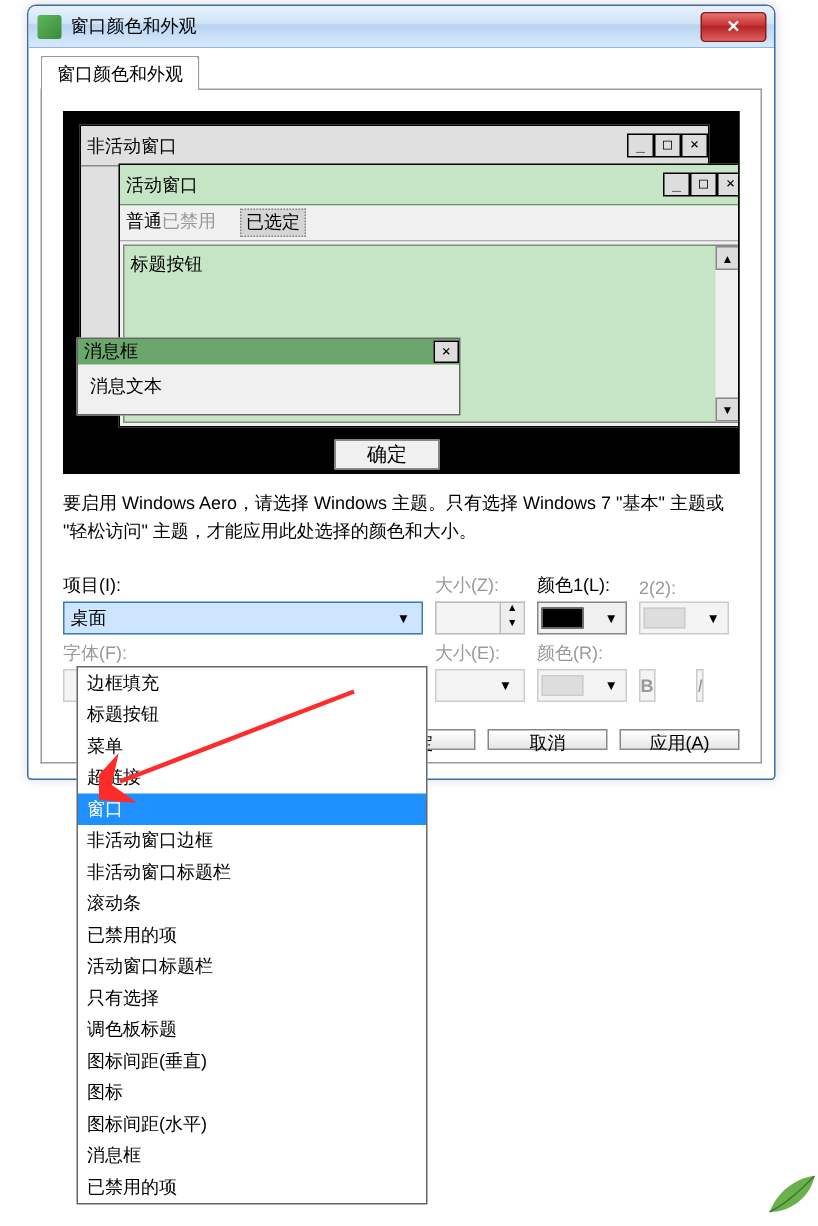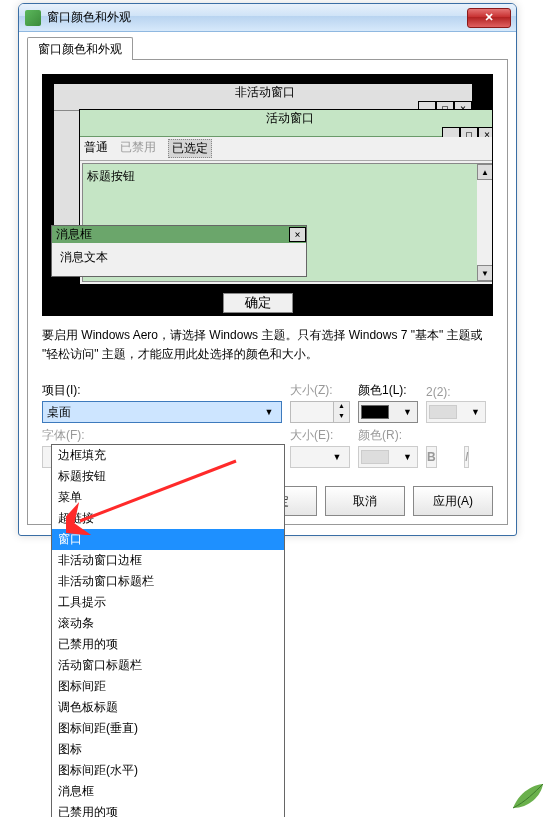--- a/index.html
+++ b/index.html
@@ -79,42 +79,41 @@
     .pv-win {
       position: absolute;
       background: #c5e5c5;
       border: 1px solid #000;
     }
     .pv-tb {
       height: 27px;
       display: flex; align-items: center;
       padding-left: 4px;
       font-size: 12px;
-      flex-direction: column;
     }
     .pv-tb.inactive { background: #e0e0e0; border-bottom: 1px solid #888; }
     .pv-tb.active { background: #c5e5c5; border-bottom: 1px solid #6a9a6a; }
     .pv-btns { margin-left: auto; display:flex; gap:0; }
     .pv-btns span {
       width: 18px; height: 16px;
       border: 1px solid #000;
       background: #ddd;
       display:inline-flex; align-items:center; justify-content:center;
       font-size: 10px; font-family: monospace;
       line-height: 1;
     }
     .pv-menu {
       background: #f0f0f0;
       border-bottom: 1px solid #aaa;
       display: flex;
       padding: 2px 4px;
-      gap: 12px;
+      gap: 0;
       font-size: 12px;
     }
-    .pv-menu .sel { background: #d5d5d5; border: 1px dotted #888; padding: 0 3px; }
+    .pv-menu .sel { background: #d5d5d5; border: 1px dotted #888; padding: 0 3px; margin-left: 16px; }
     .pv-scrollbar {
       position: absolute;
       right: 0; top: 0; bottom: 0;
       width: 16px;
       background: #f0f0f0;
     }
     .pv-scrollbar .arr {
       height: 16px; border: 1px solid #888; background:#ddd;
       display:flex;align-items:center;justify-content:center;font-size:8px;
     }
@@ -194,21 +193,21 @@
     .font-btn {
       height:22px;border:1px solid #ccc;background:#f4f4f4;
       display:inline-flex;align-items:center;justify-content:center;
       color:#999;
     }
     .dlg-buttons {
       display:flex; gap:8px; justify-content:flex-end;
       margin-top: 18px;
     }
     .dlg-buttons button {
-      width: 80px; height: 30px;
+      width: 80px; height: 14px;
       border: 1px solid #888; background:linear-gradient(#fff,#e6e6e6);
       font-family: inherit; font-size: 12px;
     }
     
     .dropdown-list {
       position: absolute;
       left: 51px; top: 444px;
       width: 234px;
       background: #fff;
       border: 1px solid #666;
@@ -389,25 +388,24 @@
 </div>
 
 <div class="dropdown-list" id="dd">
     <div class="item">边框填充</div>
     <div class="item">标题按钮</div>
     <div class="item">菜单</div>
     <div class="item">超链接</div>
     <div class="item selected">窗口</div>
     <div class="item">非活动窗口边框</div>
     <div class="item">非活动窗口标题栏</div>
-    <div class="item">工具提示</div>
     <div class="item">滚动条</div>
     <div class="item">已禁用的项</div>
     <div class="item">活动窗口标题栏</div>
-    <div class="item">图标间距</div>
+    <div class="item">只有选择</div>
     <div class="item">调色板标题</div>
     <div class="item">图标间距(垂直)</div>
     <div class="item">图标</div>
     <div class="item">图标间距(水平)</div>
     <div class="item">消息框</div>
     <div class="item">已禁用的项</div>
   </div>
 
 <svg class="red-arrow" width="180" height="80">
   <defs>

